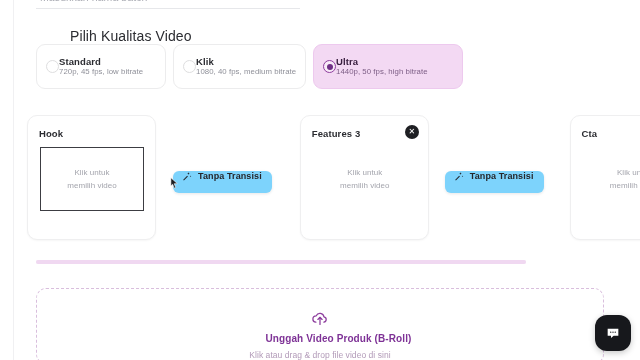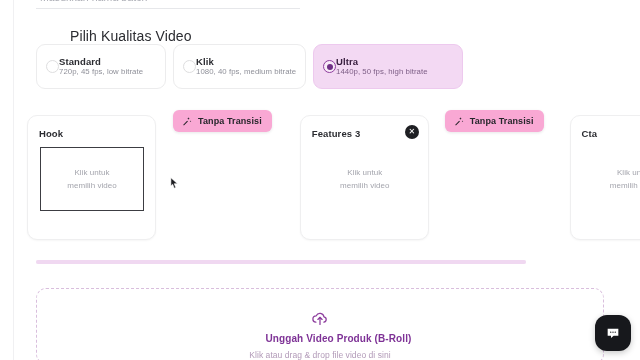--- a/index.html
+++ b/index.html
@@ -159,26 +159,27 @@
   .video-slot.plain { border: none; }
   .slot-line {
     font-size: 8px; color: #a4a5ad; line-height: 1.25;
     letter-spacing: .05px;
   }
 
   
   .transition-chip {
     position: relative;
     flex: 0 0 auto;
+    margin-top: 61px;
     height: 22px;
     padding: 0 10px 0 9px;
     border-radius: 6px;
-    background: #f9a8d4;
+    background: #7dd3fc;
     box-shadow: 0 1px 3px rgba(20,20,30,.10);
-    display: flex; align-items: center; gap: 6px;
+    display: flex; gap: 6px;
     cursor: pointer;
   }
   .chip-label {
     font-size: 9px; font-weight: 600; color: #25262b;
     letter-spacing: .1px; white-space: nowrap;
   }
   .gap-a { flex: 0 0 auto; width: 17px; }
   .gap-b { flex: 0 0 auto; width: 28px; }
   .gap-c { flex: 0 0 auto; width: 16px; }
   .gap-d { flex: 0 0 auto; width: 26px; }

